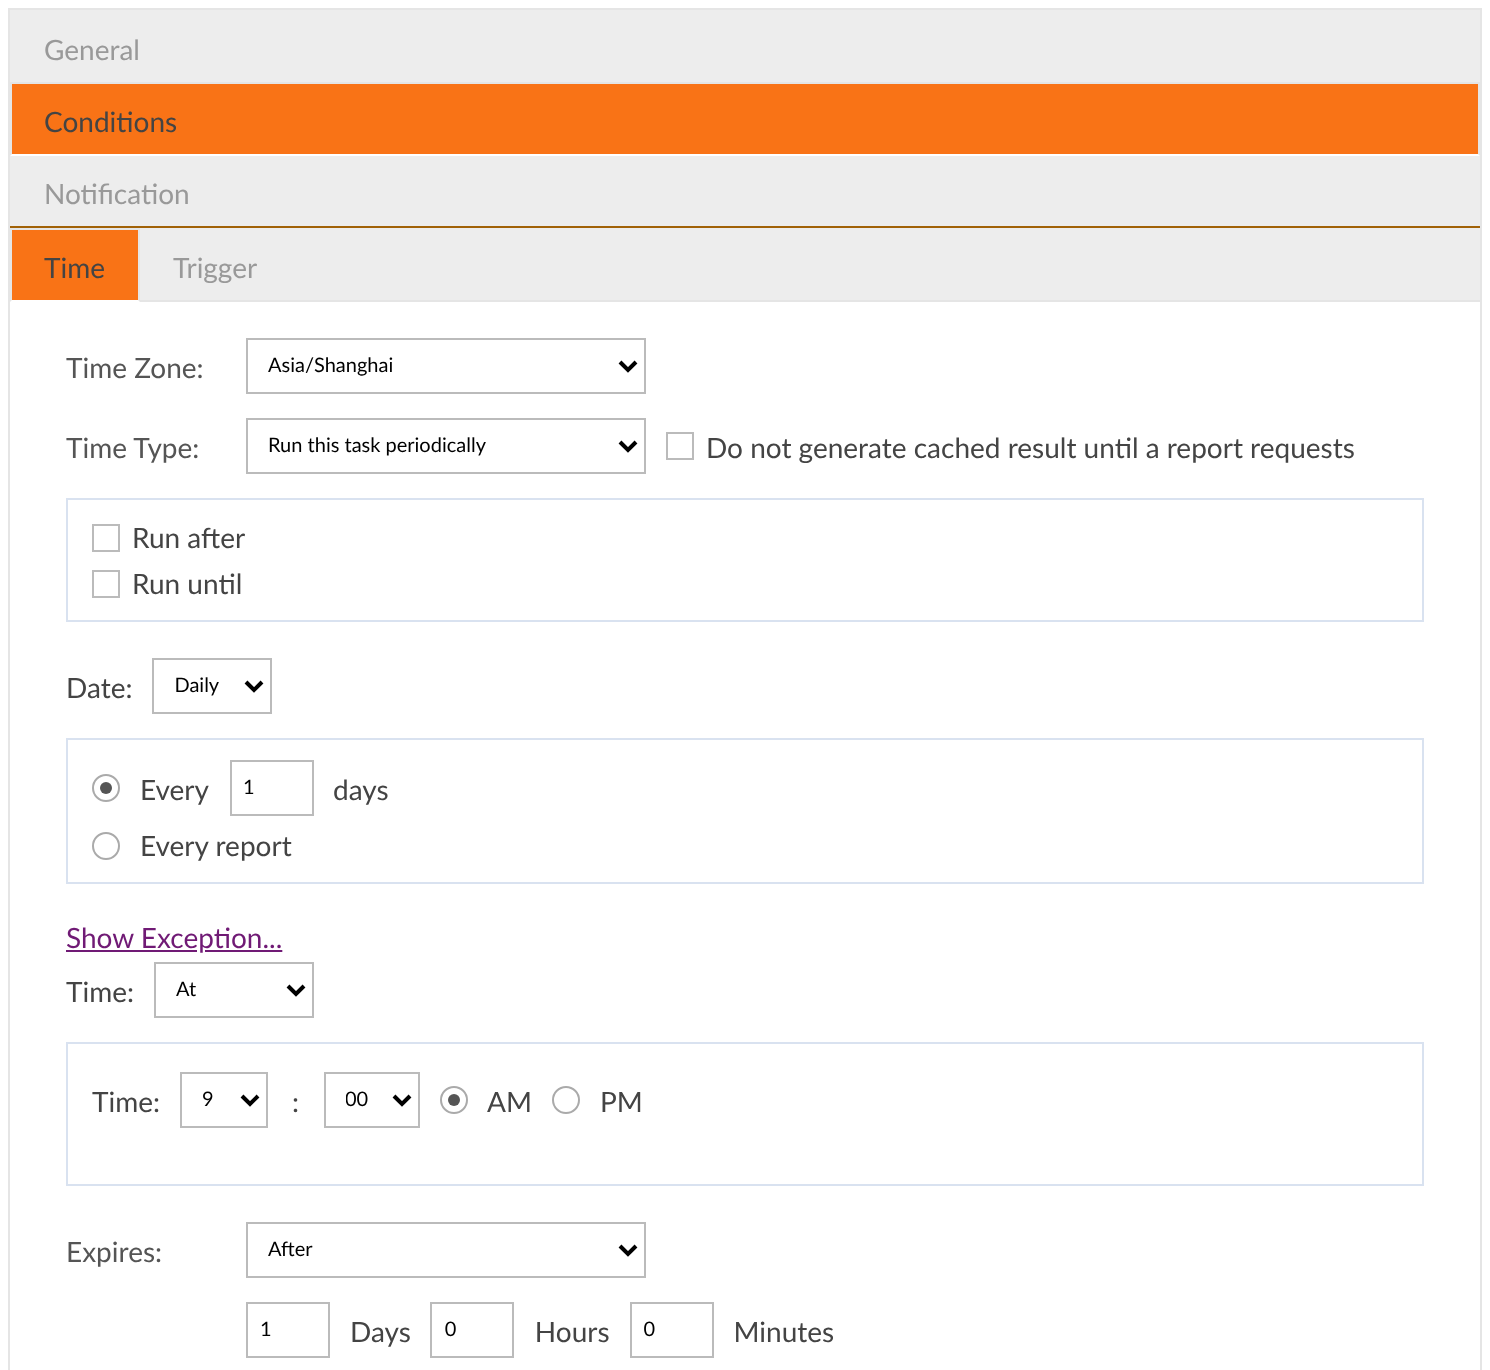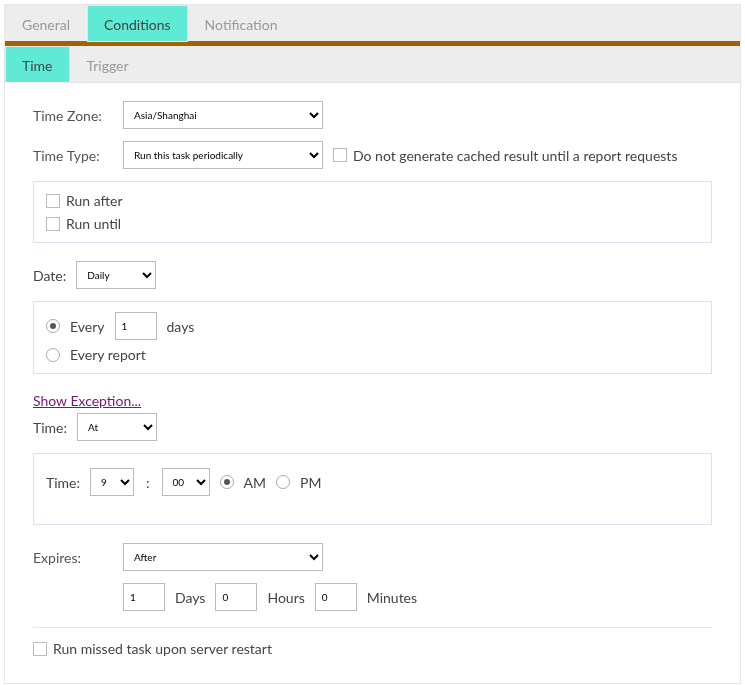--- a/index.html
+++ b/index.html
@@ -12,36 +12,37 @@
     background: #fff;
   }
   .window {
     width: 737px;
     border: 1px solid #e5e5e5;
     background: #fff;
   }
   .tabs-outer {
     background: #ededed;
     display: flex;
-    border-bottom: 5px solid #a16207;
+    border-bottom: 1px solid #a16207;
+    flex-direction: column;
   }
   .tabs-inner {
     background: #ededed;
     display: flex;
     border-bottom: 1px solid #e5e5e5;
   }
   .tab {
     padding: 10px 16px 8px 16px;
     color: #999;
     cursor: pointer;
     border: 1px solid transparent;
     margin-bottom: -1px;
   }
   .tab.active {
-    background: #5eead4;
+    background: #f97316;
     color: #444;
     border: 1px solid #e5e5e5;
     border-bottom: 1px solid #fff;
   }
   .content {
     padding: 18px 28px 24px 28px;
   }
   .row {
     display: flex;
     align-items: center;
@@ -163,21 +164,21 @@
         </label>
         <label class="checkbox">
           <span class="checkbox-box"></span>
           <span>Run until</span>
         </label>
       </div>
     </div>
 
     <div class="row">
       <span>Date:</span>
-      <select style="width:80px">
+      <select style="width:60px">
         <option>Daily</option>
       </select>
     </div>
 
     <div class="group-box">
       <div class="stack">
         <label class="radio">
           <span class="radio-circle on"></span>
           <span>Every</span>
           <input type="text" class="small-input" value="1" style="">

